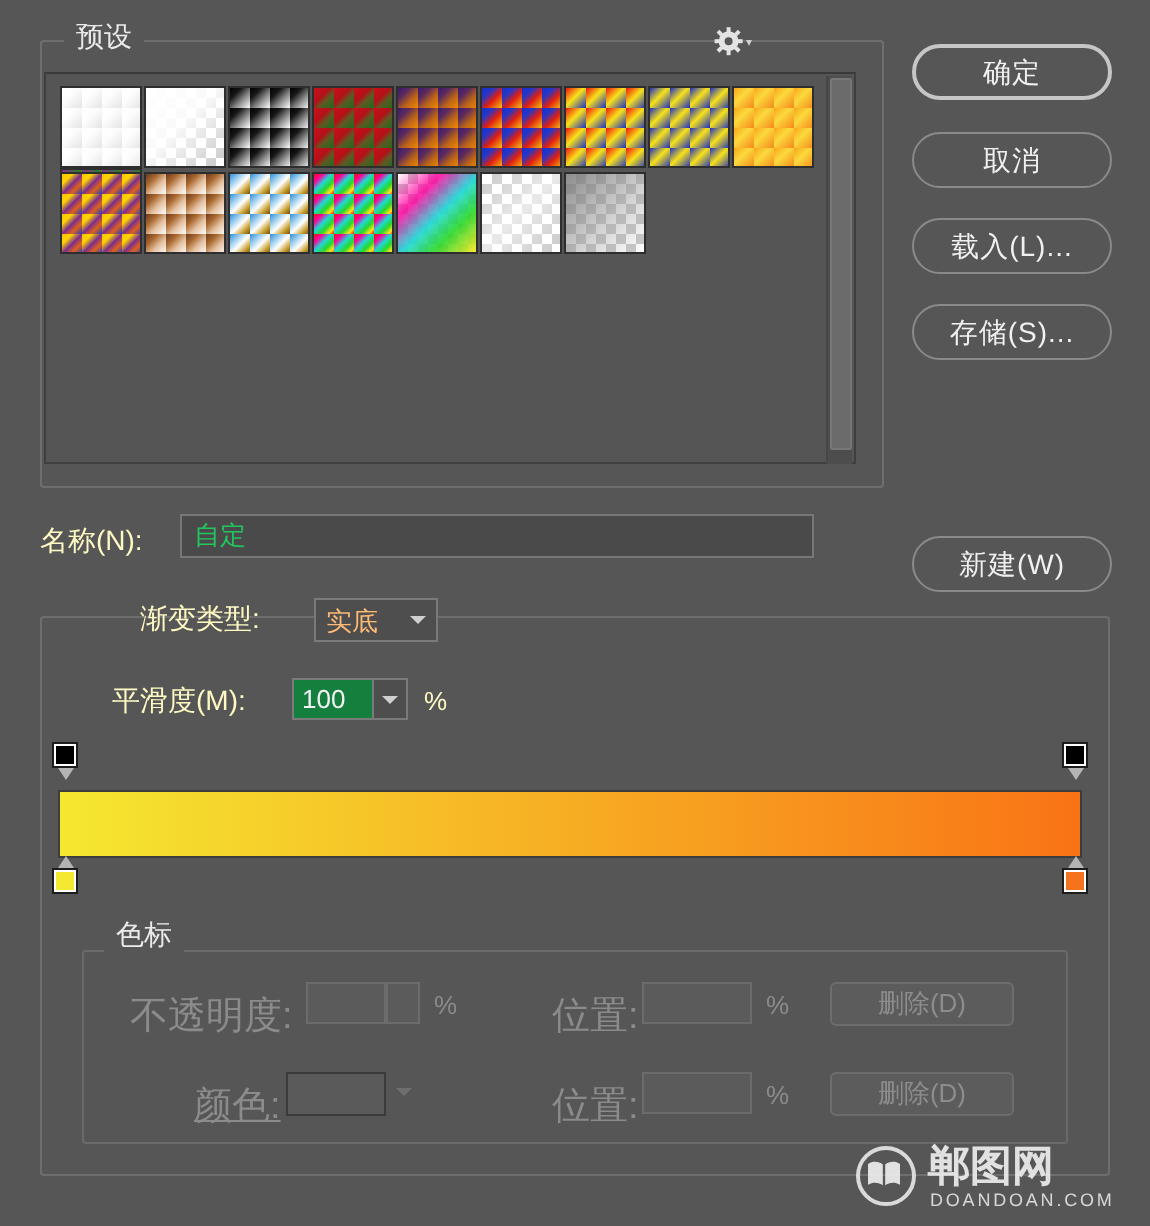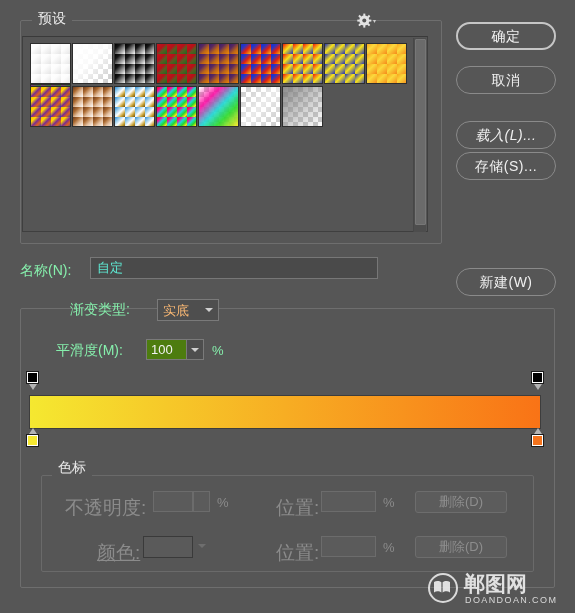--- a/index.html
+++ b/index.html
@@ -10,21 +10,21 @@
     width: 575px;
     height: 613px;
     background: #565656;
     font-family: "Liberation Sans", "DejaVu Sans", sans-serif;
     font-size: 13px;
     color: #e8e8e8;
     overflow: hidden;
     position: relative;
     -webkit-font-smoothing: antialiased;
   }
-  .lbl { color: #86efac; white-space: nowrap; }
+  .lbl { color: #fef9c3; white-space: nowrap; }
 
   
   #preset-group {
     position: absolute;
     left: 20px; top: 20px;
     width: 422px; height: 224px;
     border: 1px solid #6e6e6e;
     border-radius: 2px;
     box-sizing: border-box;
   }
@@ -115,25 +115,25 @@
   .pbtn.primary {
     border: 2px solid #c6c6c6;
     line-height: 24px;
   }
 
   
   #name-label { position: absolute; left: 20px; top: 262px; font-size: 14px; }
   #name-input {
     position: absolute;
     left: 90px; top: 257px;
-    width: 288px; height: 22px;
+    width: 317px; height: 22px;
     background: #4a4a4a;
     border: 1px solid #777;
     box-sizing: border-box;
-    color: #5eead4;
+    color: #22c55e;
     font-size: 13px;
     padding: 0 6px;
     line-height: 20px;
     outline: none;
     font-family: "Liberation Sans", "DejaVu Sans", sans-serif;
   }
 
   
   #grad-group {
     position: absolute;
@@ -166,21 +166,21 @@
     border-left: 4px solid transparent;
     border-right: 4px solid transparent;
     border-top: 4px solid #d0d0d0;
   }
 
   #smooth-label { position: absolute; left: 56px; top: 342px; font-size: 14px; }
   #smooth-input {
     position: absolute;
     left: 146px; top: 339px;
     width: 40px; height: 21px;
-    background: #4d7c0f;
+    background: #15803d;
     border: 1px solid #7a7a7a;
     border-right: none;
     box-sizing: border-box;
     color: #f2f2f2;
     font-size: 13px;
     padding: 0 4px;
     line-height: 19px;
     outline: none;
     font-family: "Liberation Sans", "DejaVu Sans", sans-serif;
   }
@@ -413,21 +413,21 @@
         <div class="swatch checker" style="background-image: linear-gradient(135deg, rgba(120, 120, 120, 0.85) 0%, rgba(160, 160, 160, 0.5) 55%, rgba(200, 200, 200, 0) 100%), linear-gradient(45deg, rgb(201, 201, 201) 25%, transparent 25%, transparent 75%, rgb(201, 201, 201) 75%), linear-gradient(45deg, rgb(201, 201, 201) 25%, transparent 25%, transparent 75%, rgb(201, 201, 201) 75%); background-position: 0px 0px, 0px 0px, 5px 5px; background-size: 100% 100%, 10px 10px, 10px 10px;"></div>
       </div>
   </div>
   <div id="preset-scrollbar">
     <div id="preset-scroll-thumb"></div>
   </div>
 </div>
 
 <div class="pbtn primary" style="top:22px;">确定</div>
 <div class="pbtn" style="top:66px;">取消</div>
-<div class="pbtn" style="top:121px;font-style:italic;">载入(L)...</div>
+<div class="pbtn" style="top:109px;">载入(L)...</div>
 <div class="pbtn" style="top:152px;">存储(S)...</div>
 <div class="pbtn" style="top:268px;">新建(W)</div>
 
 <div id="name-label" class="lbl">名称(N):</div>
 <input id="name-input" type="text" value="自定" style="">
 
 <div id="grad-group"></div>
 
 <div id="grad-type-label" class="lbl">渐变类型:</div>
 <div id="grad-type-select">

